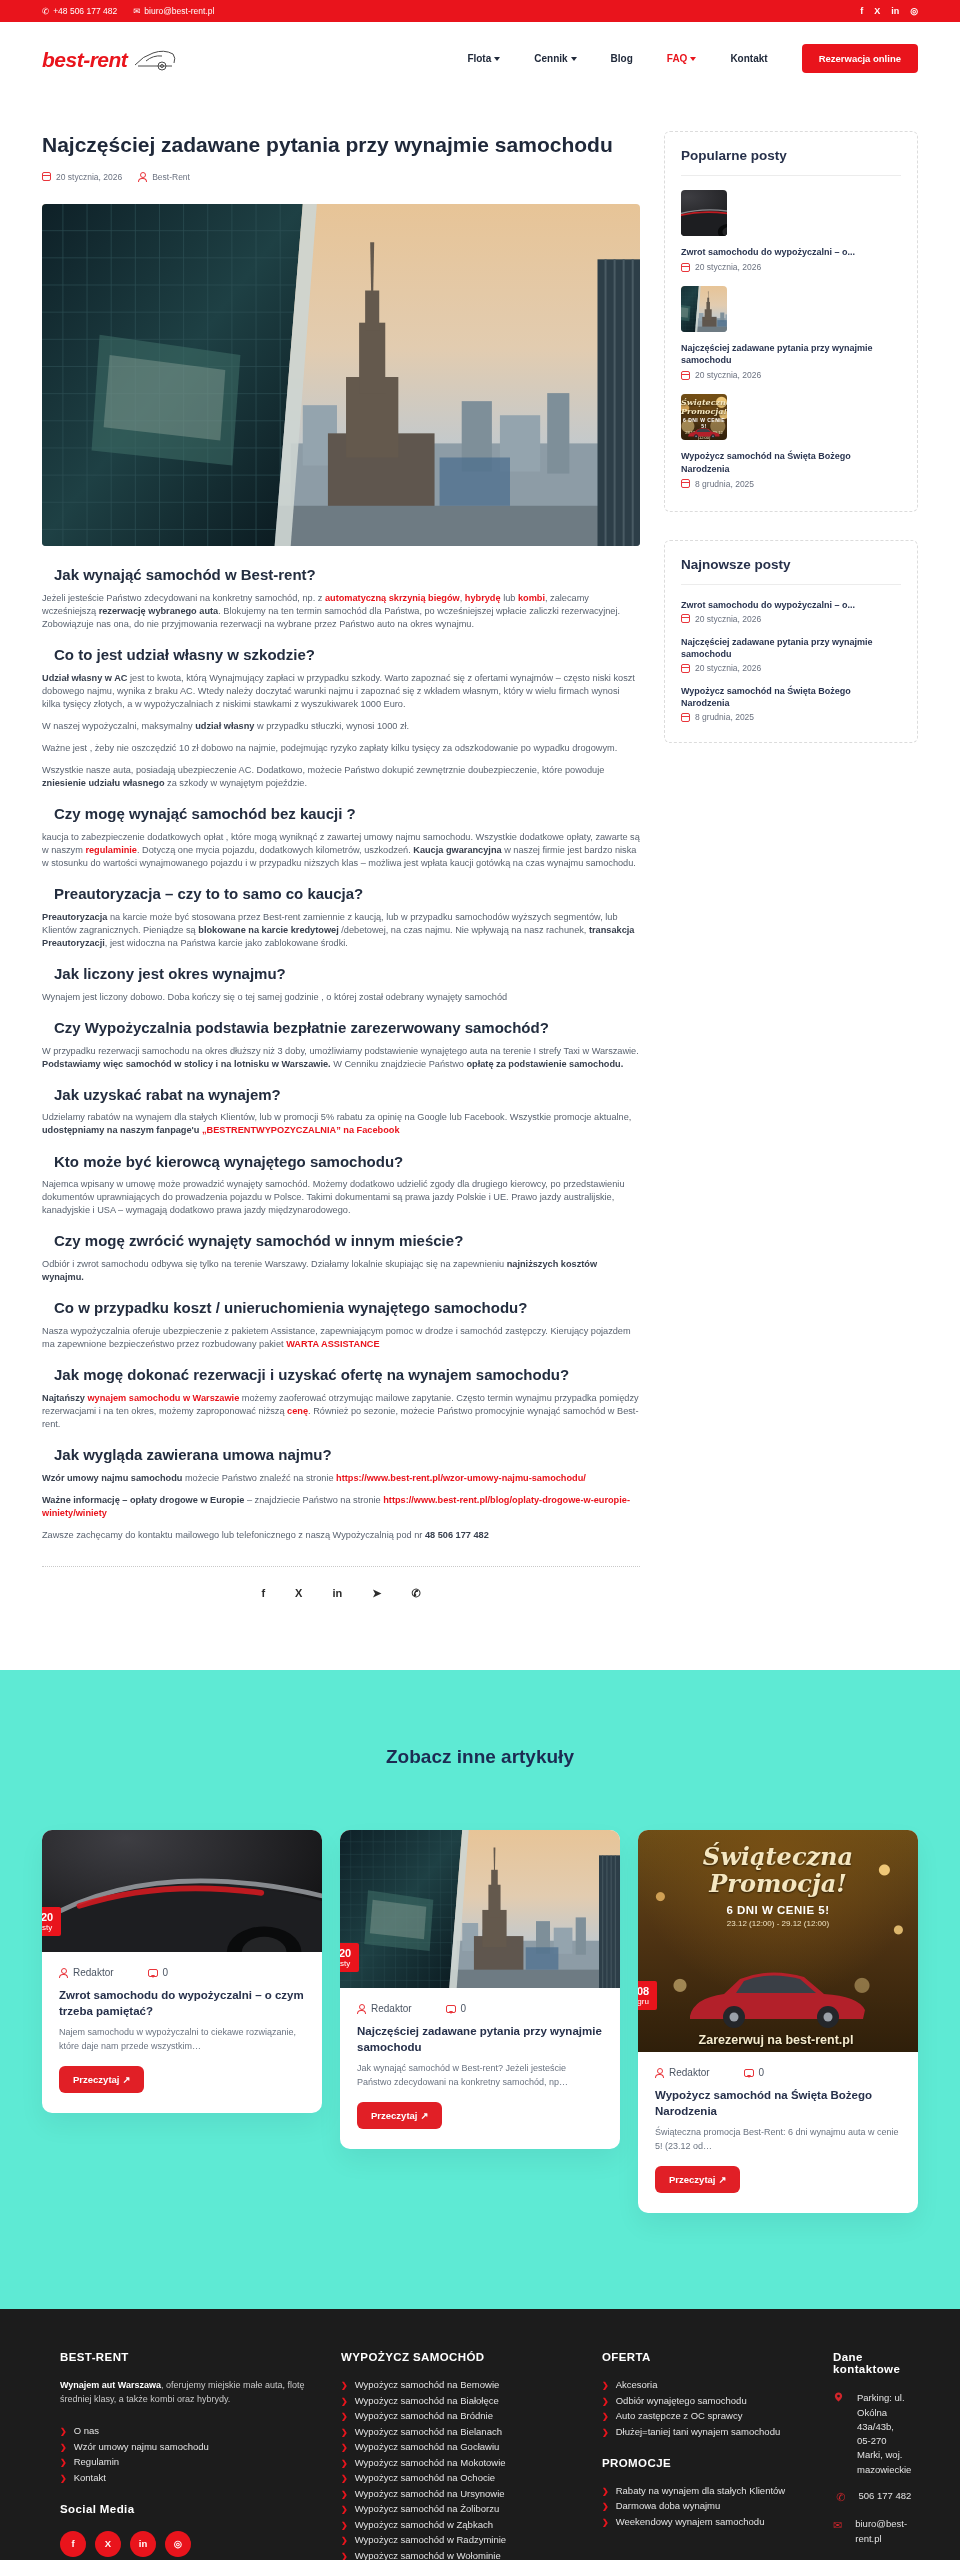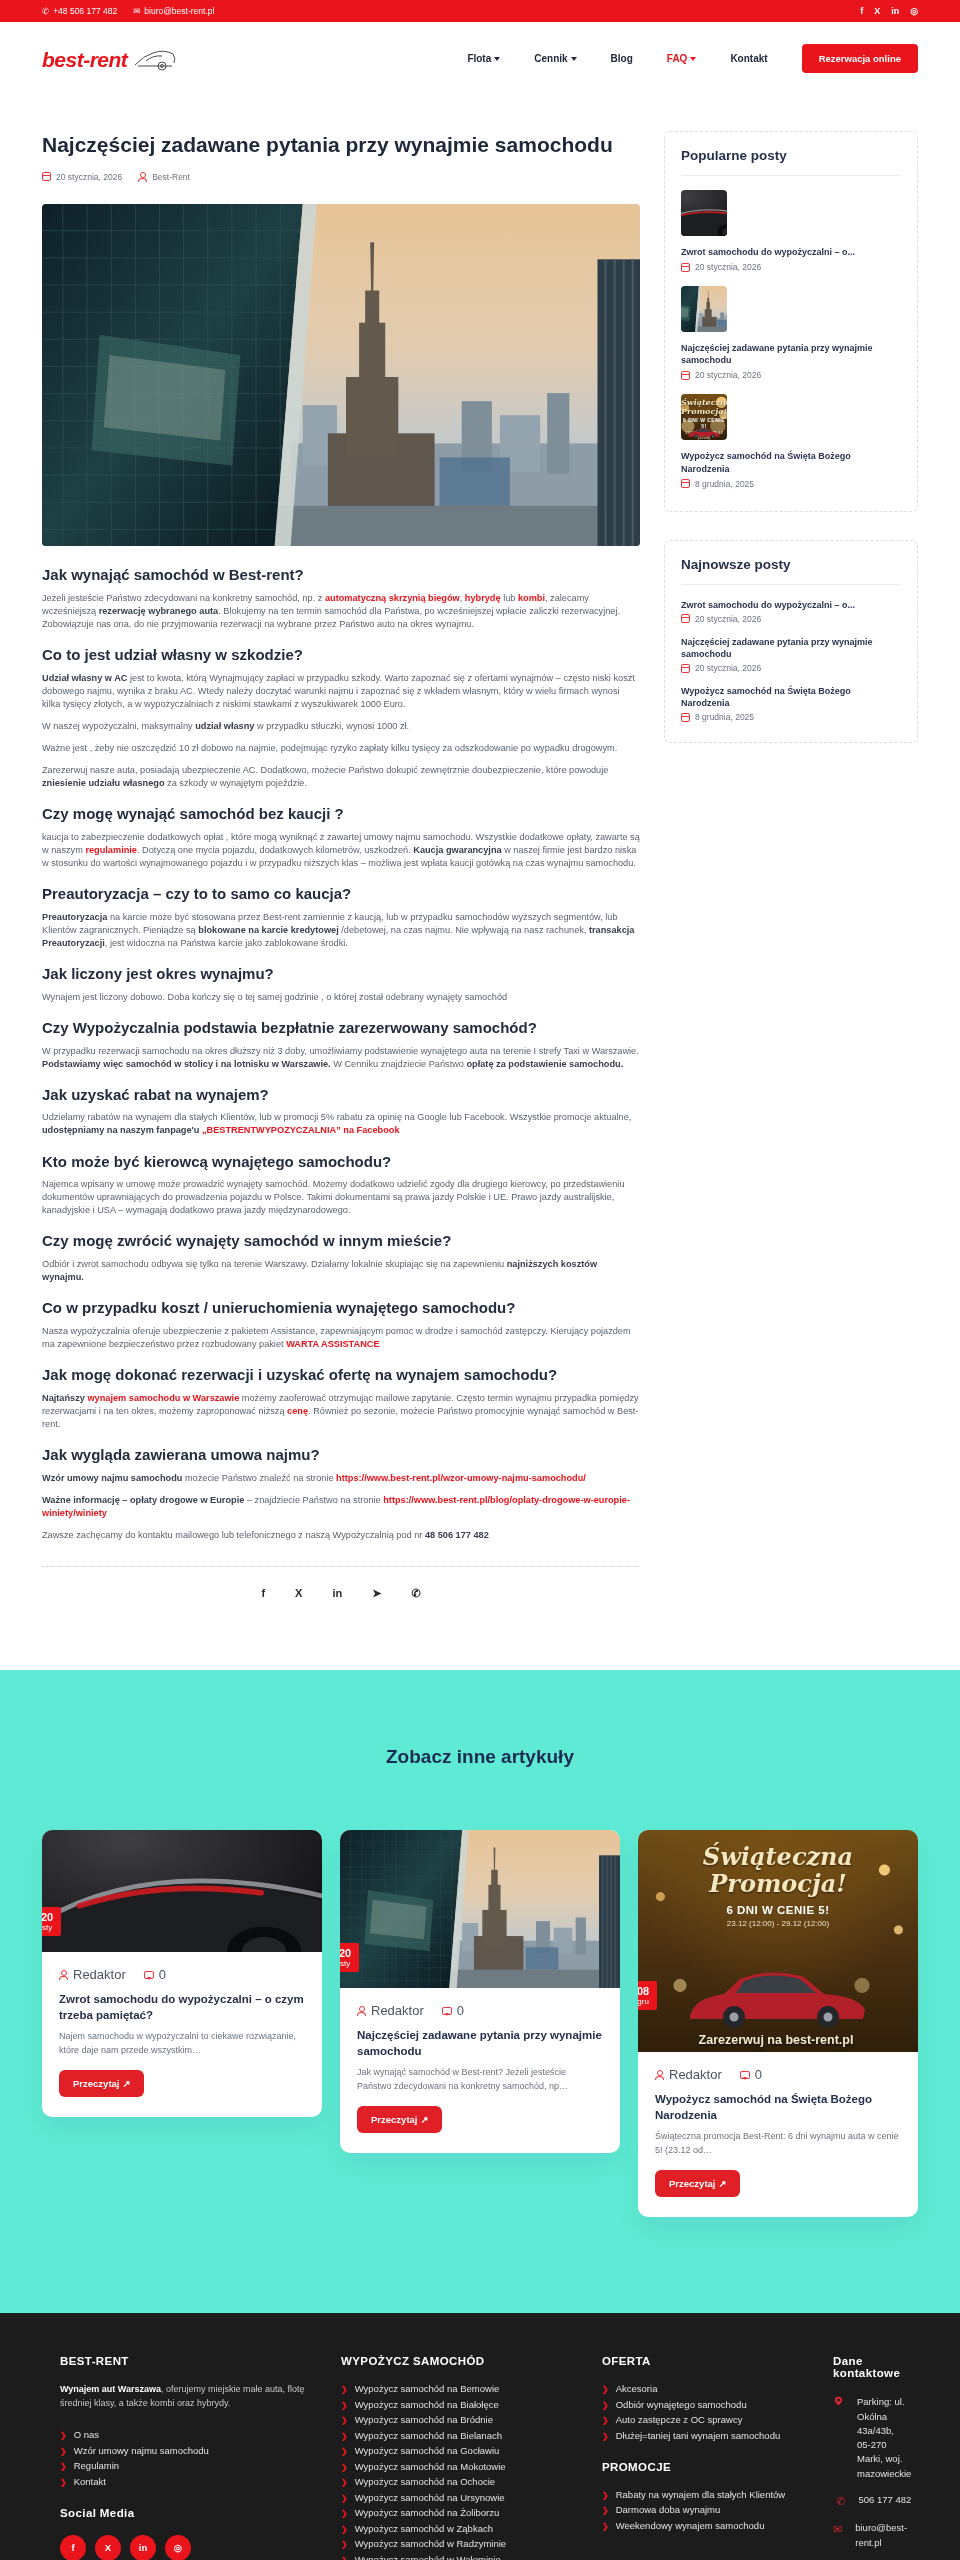--- a/index.html
+++ b/index.html
@@ -34,21 +34,21 @@
   .content{ width:598px; flex:none; }
   .sidebar{ width:254px; flex:none; }
 
   h1.title{ font-size:21px; line-height:1.38; color:#20293a; margin:0 0 12px; font-weight:bold; }
   .meta{ display:flex; align-items:center; gap:16px; font-size:8.5px; color:#6b7280; margin-bottom:22px; }
   .meta .itm{ display:flex; align-items:center; gap:5px; }
 
   .hero{ width:100%; height:342px; border-radius:4px; overflow:hidden; margin-bottom:20px; }
   .fit{ width:100%; height:100%; display:block; }
 
-  .sec-h{ font-size:15px; color:#232d3f; font-weight:bold; margin:15px 0 7px; line-height:1.25; }
+  .sec-h{ font-size:15px; color:#232d3f; font-weight:bold; margin:15px 12px 7px; line-height:1.25; }
   .sec-p{ font-size:9.2px; line-height:1.42; margin:0 0 9px; color:#5a6370; }
   .seg-b{ font-weight:bold; color:#39414f; }
   .seg-r{ color:#e9141c; font-weight:bold; cursor:pointer; }
 
   .share-row{ border-top:1px dotted #c9c9c9; margin-top:24px; padding:20px 0 26px;
     display:flex; justify-content:center; gap:30px; }
   .share-ic{ font-size:11px; font-weight:bold; color:#2b2b2b; cursor:pointer; }
 
   
   .sb-box{ border:1px dashed #dcdcdc; border-radius:6px; padding:16px 16px 8px; margin-bottom:28px; }
@@ -79,21 +79,21 @@
     box-shadow:0 12px 26px rgba(20,20,40,0.06); }
   .card-img{ border-radius:10px 10px 0 0; overflow:hidden; position:relative; }
   .img-h1{ height:122px; } .img-h2{ height:158px; } .img-h3{ height:222px; }
   .badge{ position:absolute; left:-9px; bottom:16px; background:#e9141c; color:#fff;
     text-align:center; padding:5px 8px 4px; border-radius:2px; z-index:3; line-height:1.05; }
   .badge .d{ display:block; font-size:11px; font-weight:bold; }
   .badge .m{ display:block; font-size:8px; }
   .badge::after{ content:""; position:absolute; left:0; bottom:-6px;
     border:3.5px solid transparent; border-top-color:#8e0d12; border-right-color:#8e0d12; }
   .card-body{ padding:15px 17px 20px; }
-  .card-meta{ display:flex; align-items:flex-start; gap:18px; font-size:13px; color:#4b5563; margin-bottom:9px; }
+  .card-meta{ display:flex; align-items:flex-start; gap:34px; font-size:10px; color:#4b5563; margin-bottom:9px; }
   .card-meta .itm{ display:flex; align-items:center; gap:5px; }
   .card-title{ font-size:11.5px; font-weight:bold; color:#26304a; line-height:1.4; margin:0 0 7px; cursor:pointer; }
   .card-exc{ font-size:9px; color:#6a7380; line-height:1.5; margin:0 0 13px; }
   .read-btn{ display:inline-flex; align-items:center; gap:3px; background:#e11f26; color:#fff;
     font-size:9.5px; font-weight:bold; padding:8px 14px; border-radius:6px; border:none; cursor:pointer; }
 
   
   .promo-art{ width:100%; height:100%; position:relative; text-align:center; overflow:hidden;
     background:
       radial-gradient(circle at 88% 18%, rgba(255,214,130,.9) 0 5px, rgba(255,214,130,0) 6px),
@@ -279,21 +279,21 @@
         </svg>
     </div>
 
     <div>
         <h2 class="sec-h">Jak wynająć samochód w Best-rent?</h2>
         <p class="sec-p"><span>Jeżeli jesteście Państwo zdecydowani na konkretny samochód, np. z </span><span class="seg-r">automatyczną skrzynią biegów</span><span>, </span><span class="seg-r">hybrydę</span><span> lub </span><span class="seg-r">kombi</span><span>, zalecamy wcześniejszą </span><span class="seg-b">rezerwację wybranego auta</span><span>. Blokujemy na ten termin samochód dla Państwa, po wcześniejszej wpłacie zaliczki rezerwacyjnej. Zobowiązuje nas ona, do nie przyjmowania rezerwacji na wybrane przez Państwo auto na okres wynajmu.</span></p>
         <h2 class="sec-h">Co to jest udział własny w szkodzie?</h2>
         <p class="sec-p"><span class="seg-b">Udział własny w AC</span><span> jest to kwota, którą Wynajmujący zapłaci w przypadku szkody. Warto zapoznać się z ofertami wynajmów – często niski koszt dobowego najmu, wynika z braku AC. Wtedy należy doczytać warunki najmu i zapoznać się z wkładem własnym, który w wielu firmach wynosi kilka tysięcy złotych, a w wypożyczalniach z niskimi stawkami z wyszukiwarek 1000 Euro.</span></p>
         <p class="sec-p"><span>W naszej wypożyczalni, maksymalny </span><span class="seg-b">udział własny</span><span> w przypadku stłuczki, wynosi 1000 zł.</span></p>
         <p class="sec-p"><span>Ważne jest , żeby nie oszczędzić 10 zł dobowo na najmie, podejmując ryzyko zapłaty kilku tysięcy za odszkodowanie po wypadku drogowym.</span></p>
-        <p class="sec-p"><span>Zarezerwuj nasze auta, posiadają ubezpieczenie AC. Dodatkowo, możecie Państwo dokupić zewnętrznie doubezpieczenie, które powoduje </span><span class="seg-b">zniesienie udziału własnego</span><span> za szkody w wynajętym pojeździe.</span></p>
+        <p class="sec-p"><span>Wszystkie nasze auta, posiadają ubezpieczenie AC. Dodatkowo, możecie Państwo dokupić zewnętrznie doubezpieczenie, które powoduje </span><span class="seg-b">zniesienie udziału własnego</span><span> za szkody w wynajętym pojeździe.</span></p>
         <h2 class="sec-h">Czy mogę wynająć samochód bez kaucji ?</h2>
         <p class="sec-p"><span>kaucja to zabezpieczenie dodatkowych opłat , które mogą wyniknąć z zawartej umowy najmu samochodu. Wszystkie dodatkowe opłaty, zawarte są w naszym </span><span class="seg-r">regulaminie</span><span>. Dotyczą one mycia pojazdu, dodatkowych kilometrów, uszkodzeń. </span><span class="seg-b">Kaucja gwarancyjna</span><span> w naszej firmie jest bardzo niska w stosunku do wartości wynajmowanego pojazdu i w przypadku niższych klas – możliwa jest wpłata kaucji gotówką na czas wynajmu samochodu.</span></p>
         <h2 class="sec-h">Preautoryzacja – czy to to samo co kaucja?</h2>
         <p class="sec-p"><span class="seg-b">Preautoryzacja</span><span> na karcie może być stosowana przez Best-rent zamiennie z kaucją, lub w przypadku samochodów wyższych segmentów, lub Klientów zagranicznych. Pieniądze są </span><span class="seg-b">blokowane na karcie kredytowej</span><span> /debetowej, na czas najmu. Nie wpływają na nasz rachunek, </span><span class="seg-b">transakcja Preautoryzacji</span><span>, jest widoczna na Państwa karcie jako zablokowane środki.</span></p>
         <h2 class="sec-h">Jak liczony jest okres wynajmu?</h2>
         <p class="sec-p"><span>Wynajem jest liczony dobowo. Doba kończy się o tej samej godzinie , o której został odebrany wynajęty samochód</span></p>
         <h2 class="sec-h">Czy Wypożyczalnia podstawia bezpłatnie zarezerwowany samochód?</h2>
         <p class="sec-p"><span>W przypadku rezerwacji samochodu na okres dłuższy niż 3 doby, umożliwiamy podstawienie wynajętego auta   na terenie I strefy Taxi w Warszawie. </span><span class="seg-b">Podstawiamy więc  samochód w stolicy i na lotnisku w Warszawie.</span><span> W  Cenniku znajdziecie Państwo </span><span class="seg-b">opłatę za podstawienie samochodu.</span></p>
         <h2 class="sec-h">Jak uzyskać rabat na wynajem?</h2>
         <p class="sec-p"><span>Udzielamy rabatów na wynajem dla stałych Klientów, lub w promocji 5% rabatu za opinię na Google lub Facebook. Wszystkie promocje aktualne, </span><span class="seg-b">udostępniamy na naszym fanpage'u </span><span class="seg-r">„BESTRENTWYPOZYCZALNIA” na Facebook</span></p>

